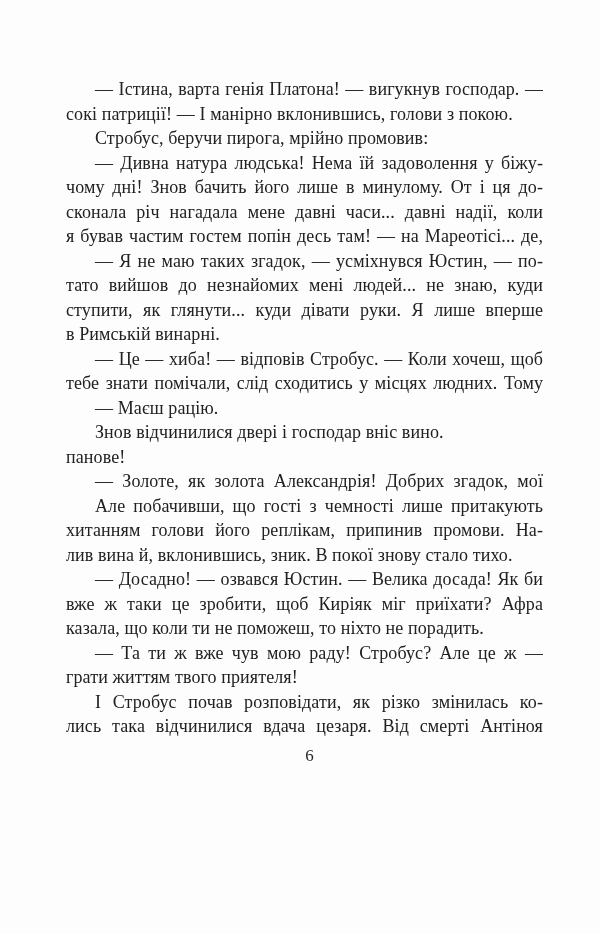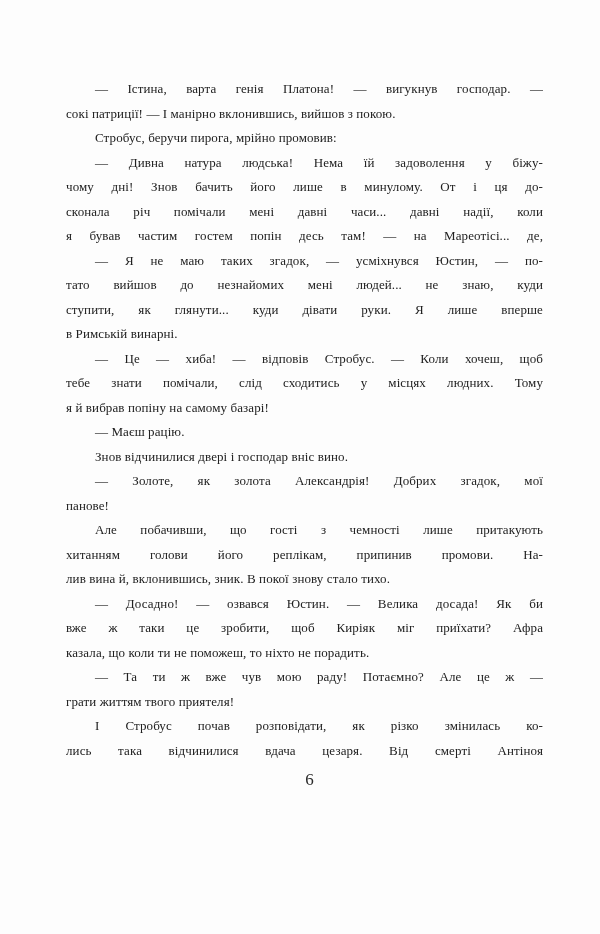--- a/index.html
+++ b/index.html
@@ -13,21 +13,21 @@
   .page {
     position: relative;
     width: 600px;
     height: 934px;
     padding: 77px 57px 0 66px;
     background: #fdfdfd;
   }
   .text-block { width: 477px; }
   .paragraph { width: 100%; }
   .line {
-    font-size: 13px;
+    font-size: 18px;
     line-height: 24.5px;
     height: 24.5px;
     overflow: hidden;
     letter-spacing: 0.1px;
     text-align: justify;
     text-align-last: justify;
     -moz-text-align-last: justify;
   }
   .line.first { text-indent: 29px; }
   .line.endp {
@@ -44,64 +44,63 @@
     color: #2a2a2a;
   }
 </style>
 </head>
 <body>
 
 <div class="page">
   <div class="text-block">
       <div class="paragraph">
         <div class="line first">— Істина, варта генія Платона! — вигукнув господар. —</div>
-        <div class="line endp">сокі патриції! — І манірно вклонившись, вийшов з покою.</div>
+        <div class="line endp">сокі патриції! — І манірно вклонившись, голови з покою.</div>
       </div>
       <div class="paragraph">
         <div class="line first endp">Стробус, беручи пирога, мрійно промовив:</div>
       </div>
       <div class="paragraph">
         <div class="line first">— Дивна натура людська! Нема їй задоволення у біжу-</div>
         <div class="line">чому дні! Знов бачить його лише в минулому. От і ця до-</div>
-        <div class="line">сконала річ помічали мені давні часи... давні надії, коли</div>
+        <div class="line">сконала річ нагадала мене давні часи... давні надії, коли</div>
         <div class="line">я бував частим гостем попін десь там! — на Мареотісі... де,</div>
       </div>
       <div class="paragraph">
         <div class="line first">— Я не маю таких згадок, — усміхнувся Юстин, — по-</div>
         <div class="line">тато вийшов до незнайомих мені людей... не знаю, куди</div>
         <div class="line">ступити, як глянути... куди дівати руки. Я лише вперше</div>
         <div class="line endp">в Римській винарні.</div>
       </div>
       <div class="paragraph">
         <div class="line first">— Це — хиба! — відповів Стробус. — Коли хочеш, щоб</div>
         <div class="line">тебе знати помічали, слід сходитись у місцях людних. Тому</div>
-        <div class="line endp">я й вибрав попіну на самому базарі!</div>
       </div>
       <div class="paragraph">
         <div class="line first endp">— Маєш рацію.</div>
       </div>
       <div class="paragraph">
         <div class="line first endp">Знов відчинилися двері і господар вніс вино.</div>
       </div>
       <div class="paragraph">
+        <div class="line endp">панове!</div>
         <div class="line first">— Золоте, як золота Александрія! Добрих згадок, мої</div>
-        <div class="line endp">панове!</div>
       </div>
       <div class="paragraph">
         <div class="line first">Але побачивши, що гості з чемності лише притакують</div>
         <div class="line">хитанням голови його реплікам, припинив промови. На-</div>
         <div class="line endp">лив вина й, вклонившись, зник. В покої знову стало тихо.</div>
       </div>
       <div class="paragraph">
         <div class="line first">— Досадно! — озвався Юстин. — Велика досада! Як би</div>
         <div class="line">вже ж таки це зробити, щоб Киріяк міг приїхати? Афра</div>
         <div class="line endp">казала, що коли ти не поможеш, то ніхто не порадить.</div>
       </div>
       <div class="paragraph">
-        <div class="line first">— Та ти ж вже чув мою раду! Потаємно? Але це ж —</div>
+        <div class="line first">— Та ти ж вже чув мою раду! Стробус? Але це ж —</div>
         <div class="line endp">грати життям твого приятеля!</div>
       </div>
       <div class="paragraph">
         <div class="line first">І Стробус почав розповідати, як різко змінилась ко-</div>
         <div class="line">лись така відчинилися вдача цезаря. Від смерті Антіноя</div>
       </div>
     </div>
   <div class="page-number">6</div>
 </div>
 

